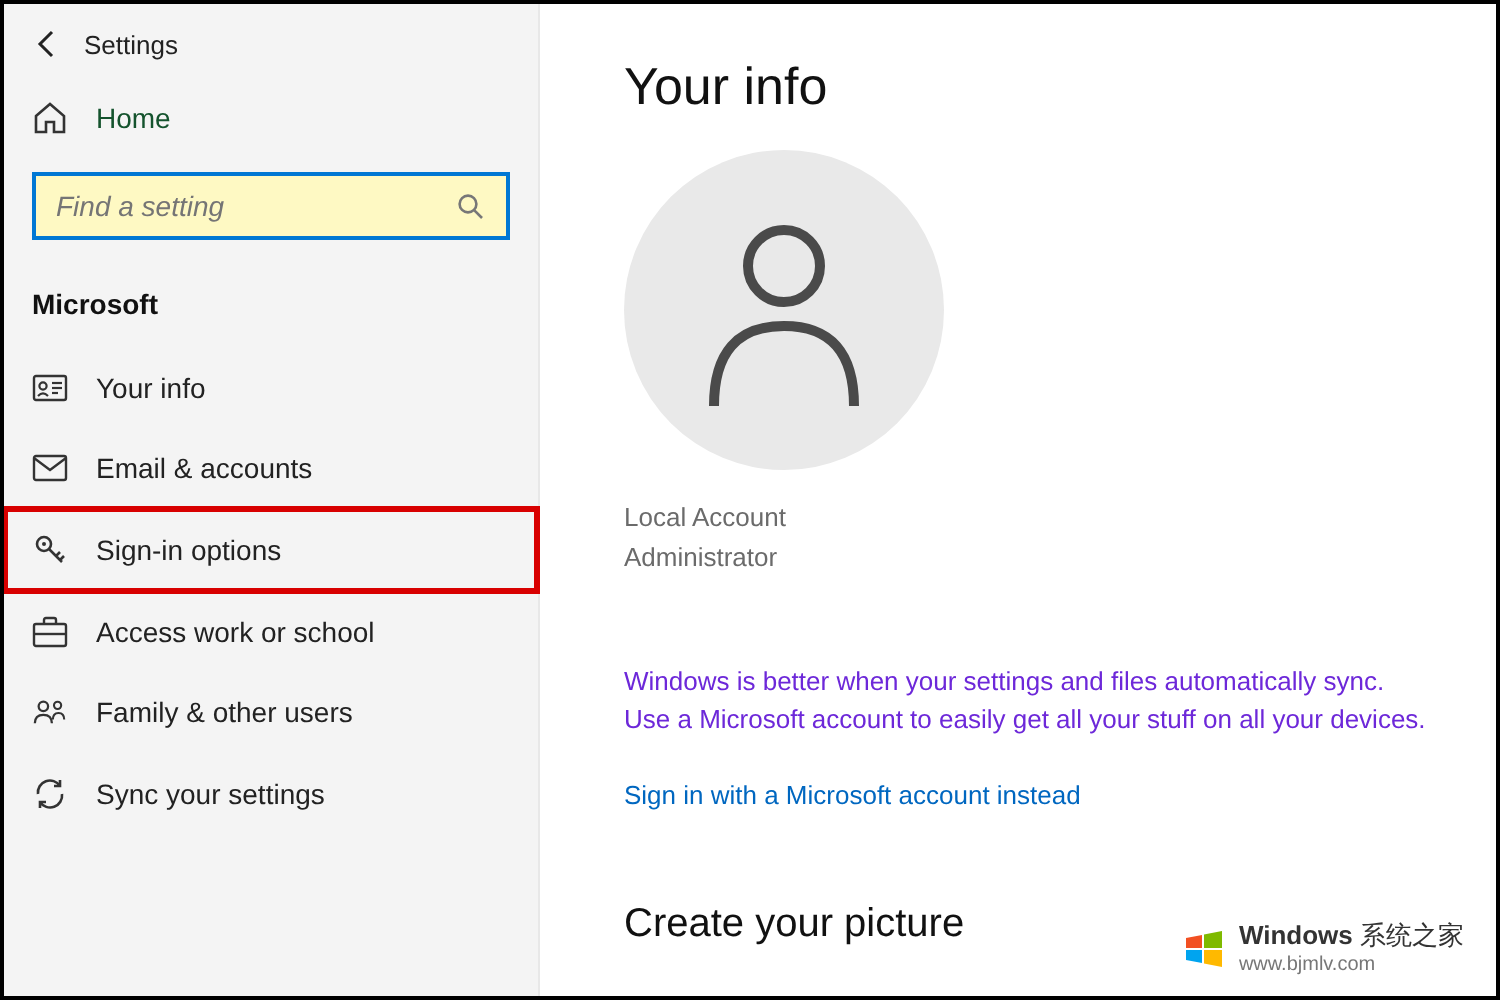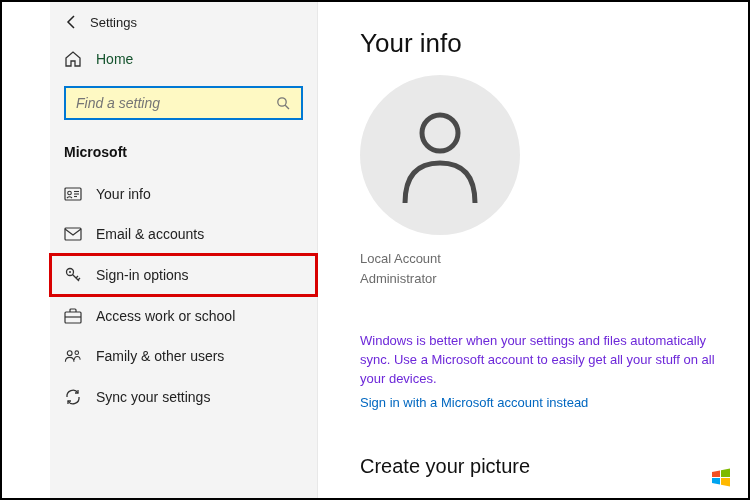--- a/index.html
+++ b/index.html
@@ -1,38 +1,38 @@
 <!DOCTYPE html>
 <html><head>
   <meta charset="utf-8">
   <style>
     * { margin: 0; padding: 0; box-sizing: border-box; font-family: "Segoe UI", Arial, sans-serif; }
     body { width: 750px; height: 500px; background: #fff; position: relative; border: 2px solid #000; overflow: hidden; }
-    .app { display: flex; height: 100%; padding-left: 48px; }
+    .app { display: flex; height: 100%; }
     .sidebar { width: 268px; background: #f4f4f4; height: 100%; border-right: 1px solid #e8e8e8; padding-top: 6px; }
     .topbar { display: flex; align-items: center; gap: 10px; padding: 6px 14px 10px 14px; }
     .back-arrow { font-size: 16px; color: #222; cursor: pointer; }
     .topbar-title { font-size: 13px; color: #222; }
     .home-row { display: flex; align-items: center; gap: 14px; padding: 10px 14px; cursor: pointer; }
     .home-row .icon { width: 18px; display: flex; justify-content: center; }
     .home-row .label { font-size: 14px; color: #14532d; }
     .search-wrap { padding: 8px 14px 14px 14px; }
     .search { display: flex; align-items: center; border: 2px solid #0078d4; background: #fef9c3; height: 34px; padding: 0 10px; }
     .search input { flex: 1; border: none; outline: none; font-size: 14px; background: transparent; font-style: italic; color: #888; }
     .search .mag { color: #666; }
     .category { font-weight: 600; font-size: 14px; padding: 10px 14px 14px 14px; color: #111; }
     .nav-item { display: flex; align-items: center; gap: 14px; padding: 12px 14px; cursor: pointer; font-size: 14px; color: #222; }
     .nav-item .icon { width: 18px; display: flex; justify-content: center; color: #333; }
     .nav-item.highlighted { outline: 3px solid #d80000; outline-offset: -2px; }
     .main { flex: 1; padding: 26px 30px 20px 42px; overflow: hidden; }
     .page-title { font-size: 26px; font-weight: 400; color: #111; margin-bottom: 16px; }
     .avatar { width: 160px; height: 160px; border-radius: 50%; background: #e9e9e9; display: flex; align-items: center; justify-content: center; margin-top: 10px; margin-bottom: 14px; }
     .account-type { font-size: 13px; color: #6b6b6b; line-height: 1.5; }
     .sync-text { font-size: 13px; color: #6d28d9; margin-top: 44px; line-height: 1.45; max-width: 430px; }
-    .sync-link { color: #0067c0; font-size: 13px; margin-top: 6px; cursor: pointer; display: inline-block; }
+    .sync-link { color: #0067c0; font-size: 13px; margin-top: 20px; cursor: pointer; display: inline-block; }
     .section-title { font-size: 20px; font-weight: 400; color: #111; margin-top: 44px; }
     .watermark { position: absolute; right: 10px; bottom: 8px; display: flex; align-items: center; gap: 6px; font-size: 13px; color: #333; background: #fff; padding: 2px 6px; }
     .watermark .logo { width: 22px; height: 22px; }
     .watermark .sub { font-size: 10px; color: #777; display: block; }
     svg { display: block; }
   </style>
 </head>
 <body>
 
 <div class="app">
@@ -160,13 +160,18 @@
   </main>
 </div>
 
 <div class="watermark">
   <svg class="logo" viewBox="0 0 22 22">
     <path d="M2 11 L2 6 L10 4.5 L10 11 Z" fill="#f25022"></path>
     <path d="M11 4.3 L20 2.5 L20 11 L11 11 Z" fill="#7fba00"></path>
     <path d="M2 12 L10 12 L10 18.5 L2 17 Z" fill="#00a4ef"></path>
     <path d="M11 12 L20 12 L20 20.5 L11 18.7 Z" fill="#ffb900"></path>
   </svg>
+  <div>
+    <span style="font-weight:600">Windows</span>
+    <span>系统之家</span>
+    <span class="sub">www.bjmlv.com</span>
+  </div>
 </div>
 
 </body></html>

